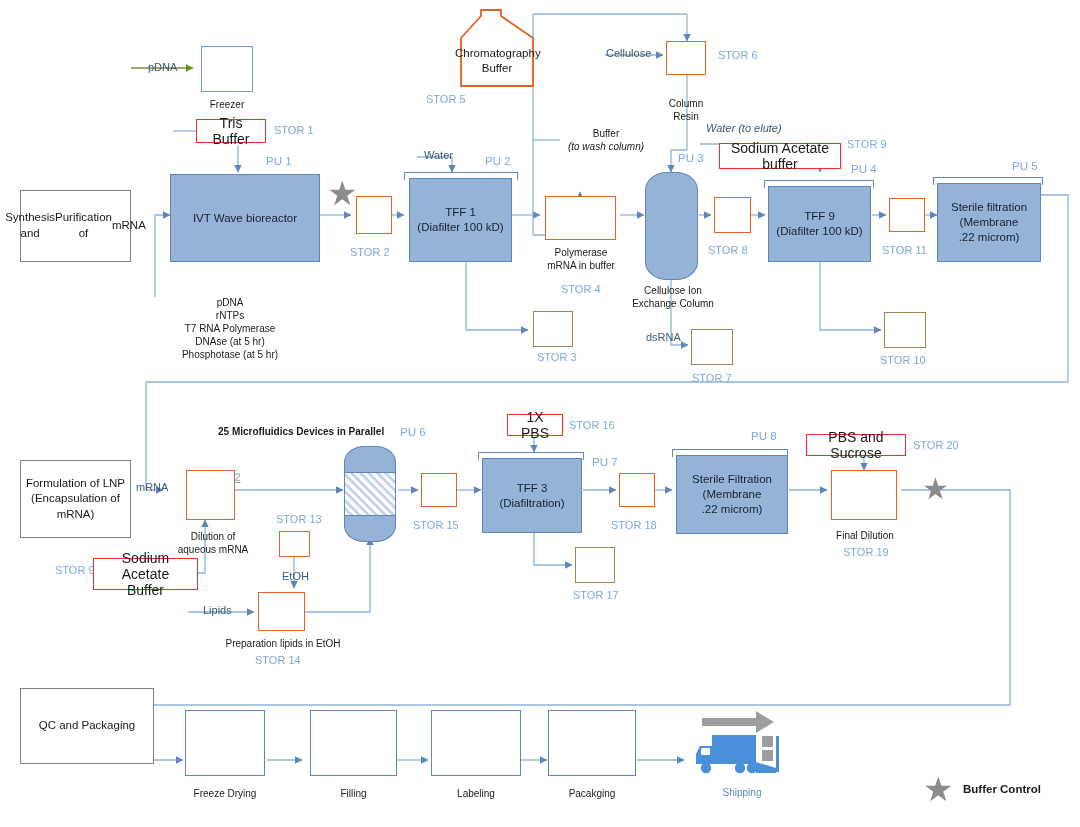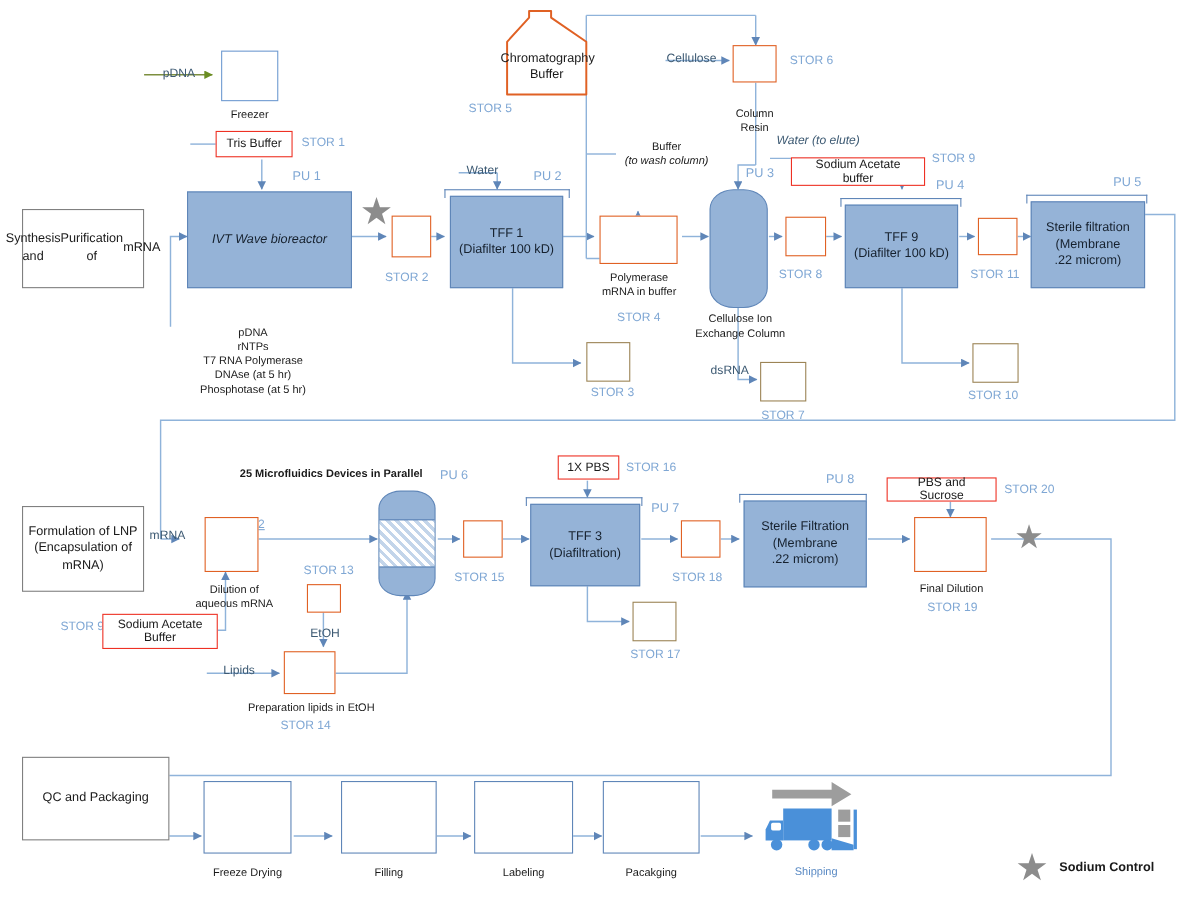--- a/index.html
+++ b/index.html
@@ -7,21 +7,21 @@
   body{font-family:"Liberation Sans", sans-serif;}
   #canvas{position:relative;width:1080px;height:827px;background:#ffffff;overflow:hidden;}
   svg.wires{position:absolute;left:0;top:0;width:1080px;height:827px;pointer-events:none;}
 
   .node{position:absolute;box-sizing:border-box;display:flex;align-items:center;justify-content:center;text-align:center;}
   .cat{border:1.2px solid #808080;background:#ffffff;color:#1a1a1a;font-size:11.5px;line-height:1.35;padding:2px 4px;}
   .unit{background:#95b3d7;border:1.2px solid #5f86b8;color:#16212e;font-size:11.5px;line-height:1.3;font-weight:normal;}
   .orangebox{background:#ffffff;border:1.6px solid #e06124;}
   .tanbox{background:#ffffff;border:1.6px solid #9c8455;}
   .bluebox{background:#ffffff;border:1.6px solid #6f9bd1;}
-  .redlabel{background:#ffffff;border:1.4px solid #ee3124;color:#1a1a1a;font-size:11px;padding:2px 6px;}
+  .redlabel{background:#ffffff;border:1.4px solid #ee3124;color:#1a1a1a;font-size:14px;padding:2px 6px;}
   .plainbox{background:#ffffff;border:1.3px solid #5f86b8;}
 
   .lbl{position:absolute;color:#1a1a1a;font-size:10px;line-height:1.3;text-align:center;white-space:nowrap;}
   .lbl.multi{white-space:normal;}
   .stor{position:absolute;color:#7fa7d4;font-size:11px;line-height:1.3;white-space:nowrap;}
   .pu{position:absolute;color:#7fa7d4;font-size:11.5px;white-space:nowrap;}
   .flowlbl{position:absolute;color:#3d5a73;font-size:11px;white-space:nowrap;}
   .flowlbl.ital{font-style:italic;}
   .bold{font-weight:bold;}
   .blue-txt{color:#5a8ac4;}
@@ -174,21 +174,21 @@
 
   <div class="node bluebox" style="left:201px;top:46px;width:52px;height:46px;"></div>
   <div class="lbl" style="left:192px;top:98px;width:70px;">Freezer</div>
 
   <div class="node redlabel" style="left:196px;top:119px;width:70px;height:24px;">
     <span>Tris Buffer</span>
   </div>
   <div class="stor" style="left:274px;top:123px;">STOR 1</div>
 
   <div class="pu" style="left:266px;top:155px;">PU 1</div>
-  <div class="node unit" style="left:170px;top:174px;width:150px;height:88px;font-style:italic;">
+  <div class="node unit" style="left:170px;top:174px;width:150px;height:88px;">
     <span>IVT Wave bioreactor</span>
   </div>
   <div class="star" style="left:327px;top:176px;">★</div>
 
   <div class="lbl multi" style="left:150px;top:296px;width:160px;text-align:center;">
     <div>pDNA</div>
     <div>rNTPs</div>
     <div>T7 RNA Polymerase</div>
     <div>DNAse (at 5 hr)</div>
     <div>Phosphotase (at 5 hr)</div>
@@ -374,15 +374,15 @@
       <circle cx="64" cy="62" r="5.2" fill="#4a90d9"></circle>
       <rect x="74" y="30" width="11" height="11" fill="#9d9d9d"></rect>
       <rect x="74" y="44" width="11" height="11" fill="#9d9d9d"></rect>
       <rect x="88" y="30" width="3" height="36" fill="#4a90d9"></rect>
       <path d="M68,56 L88,62 L88,67 L68,67 Z" fill="#4a90d9"></path>
     </svg>
   </div>
   <div class="lbl blue-txt" style="left:700px;top:786px;width:84px;">Shipping</div>
 
   <div class="star" style="left:923px;top:772px;">★</div>
-  <div class="legend" style="left:963px;top:783px;">Sodium Control</div>
+  <div class="legend" style="left:963px;top:783px;">Buffer Control</div>
 
 </div>
 
 </body></html>

